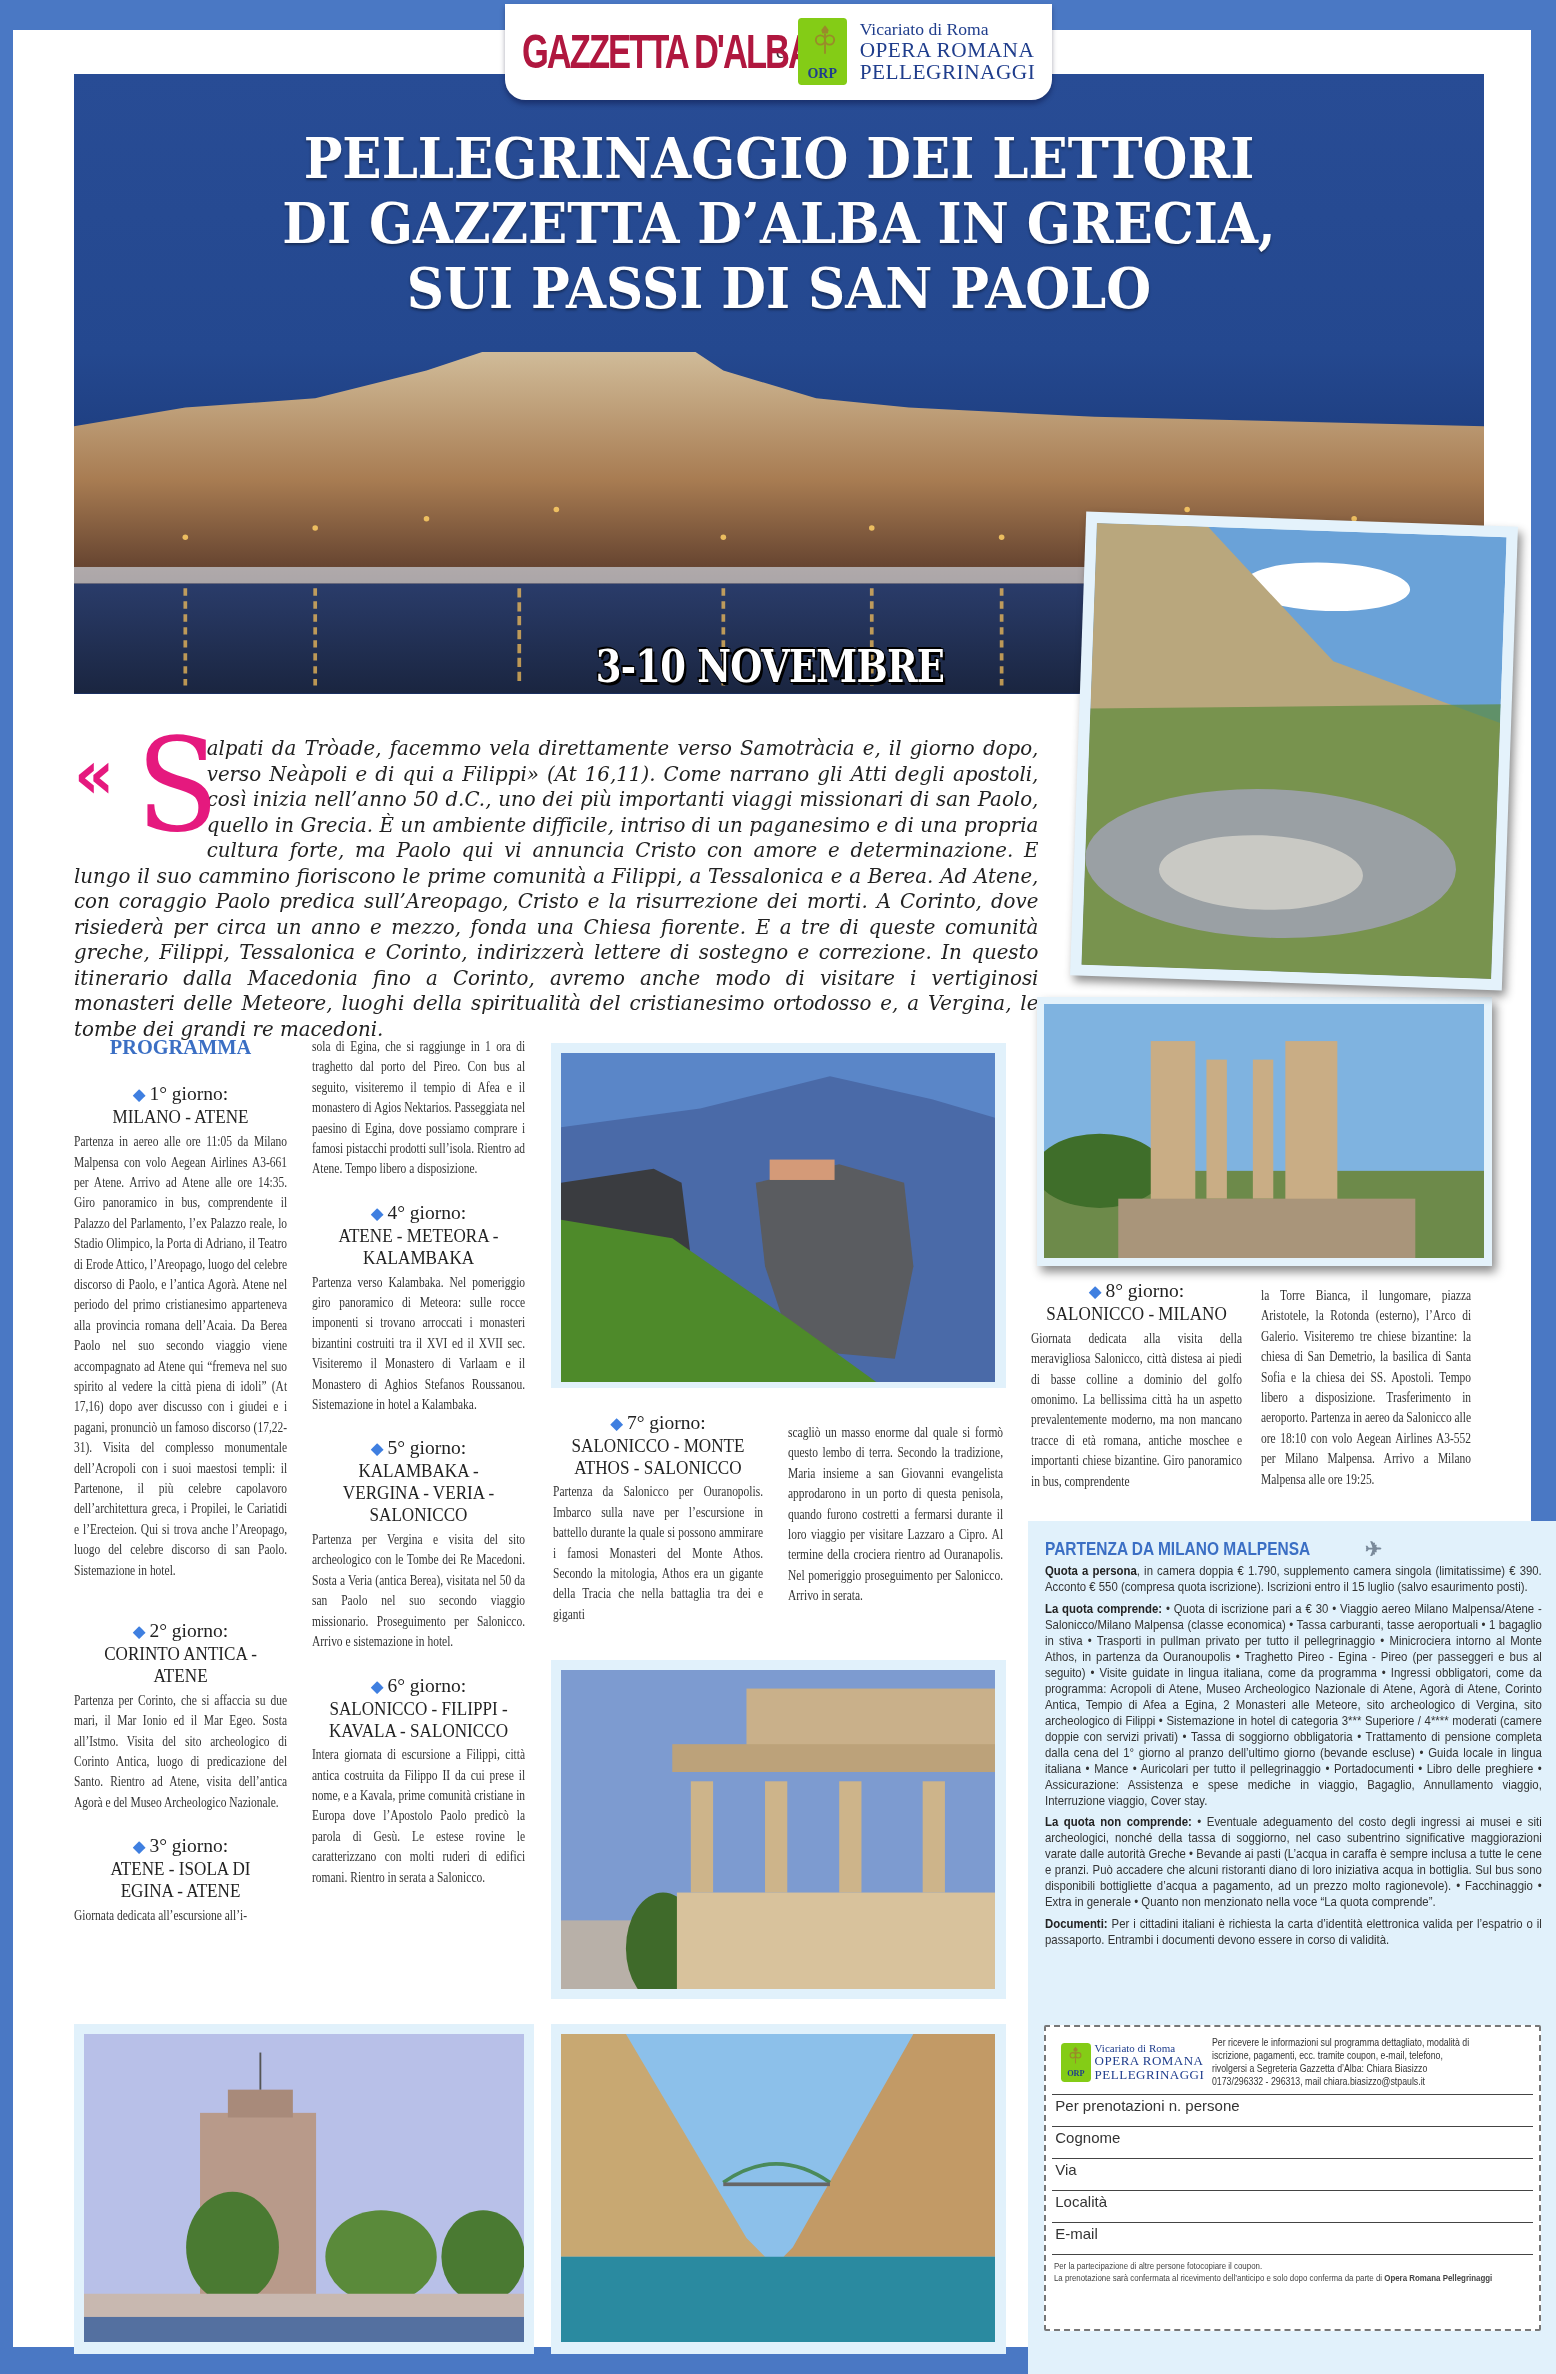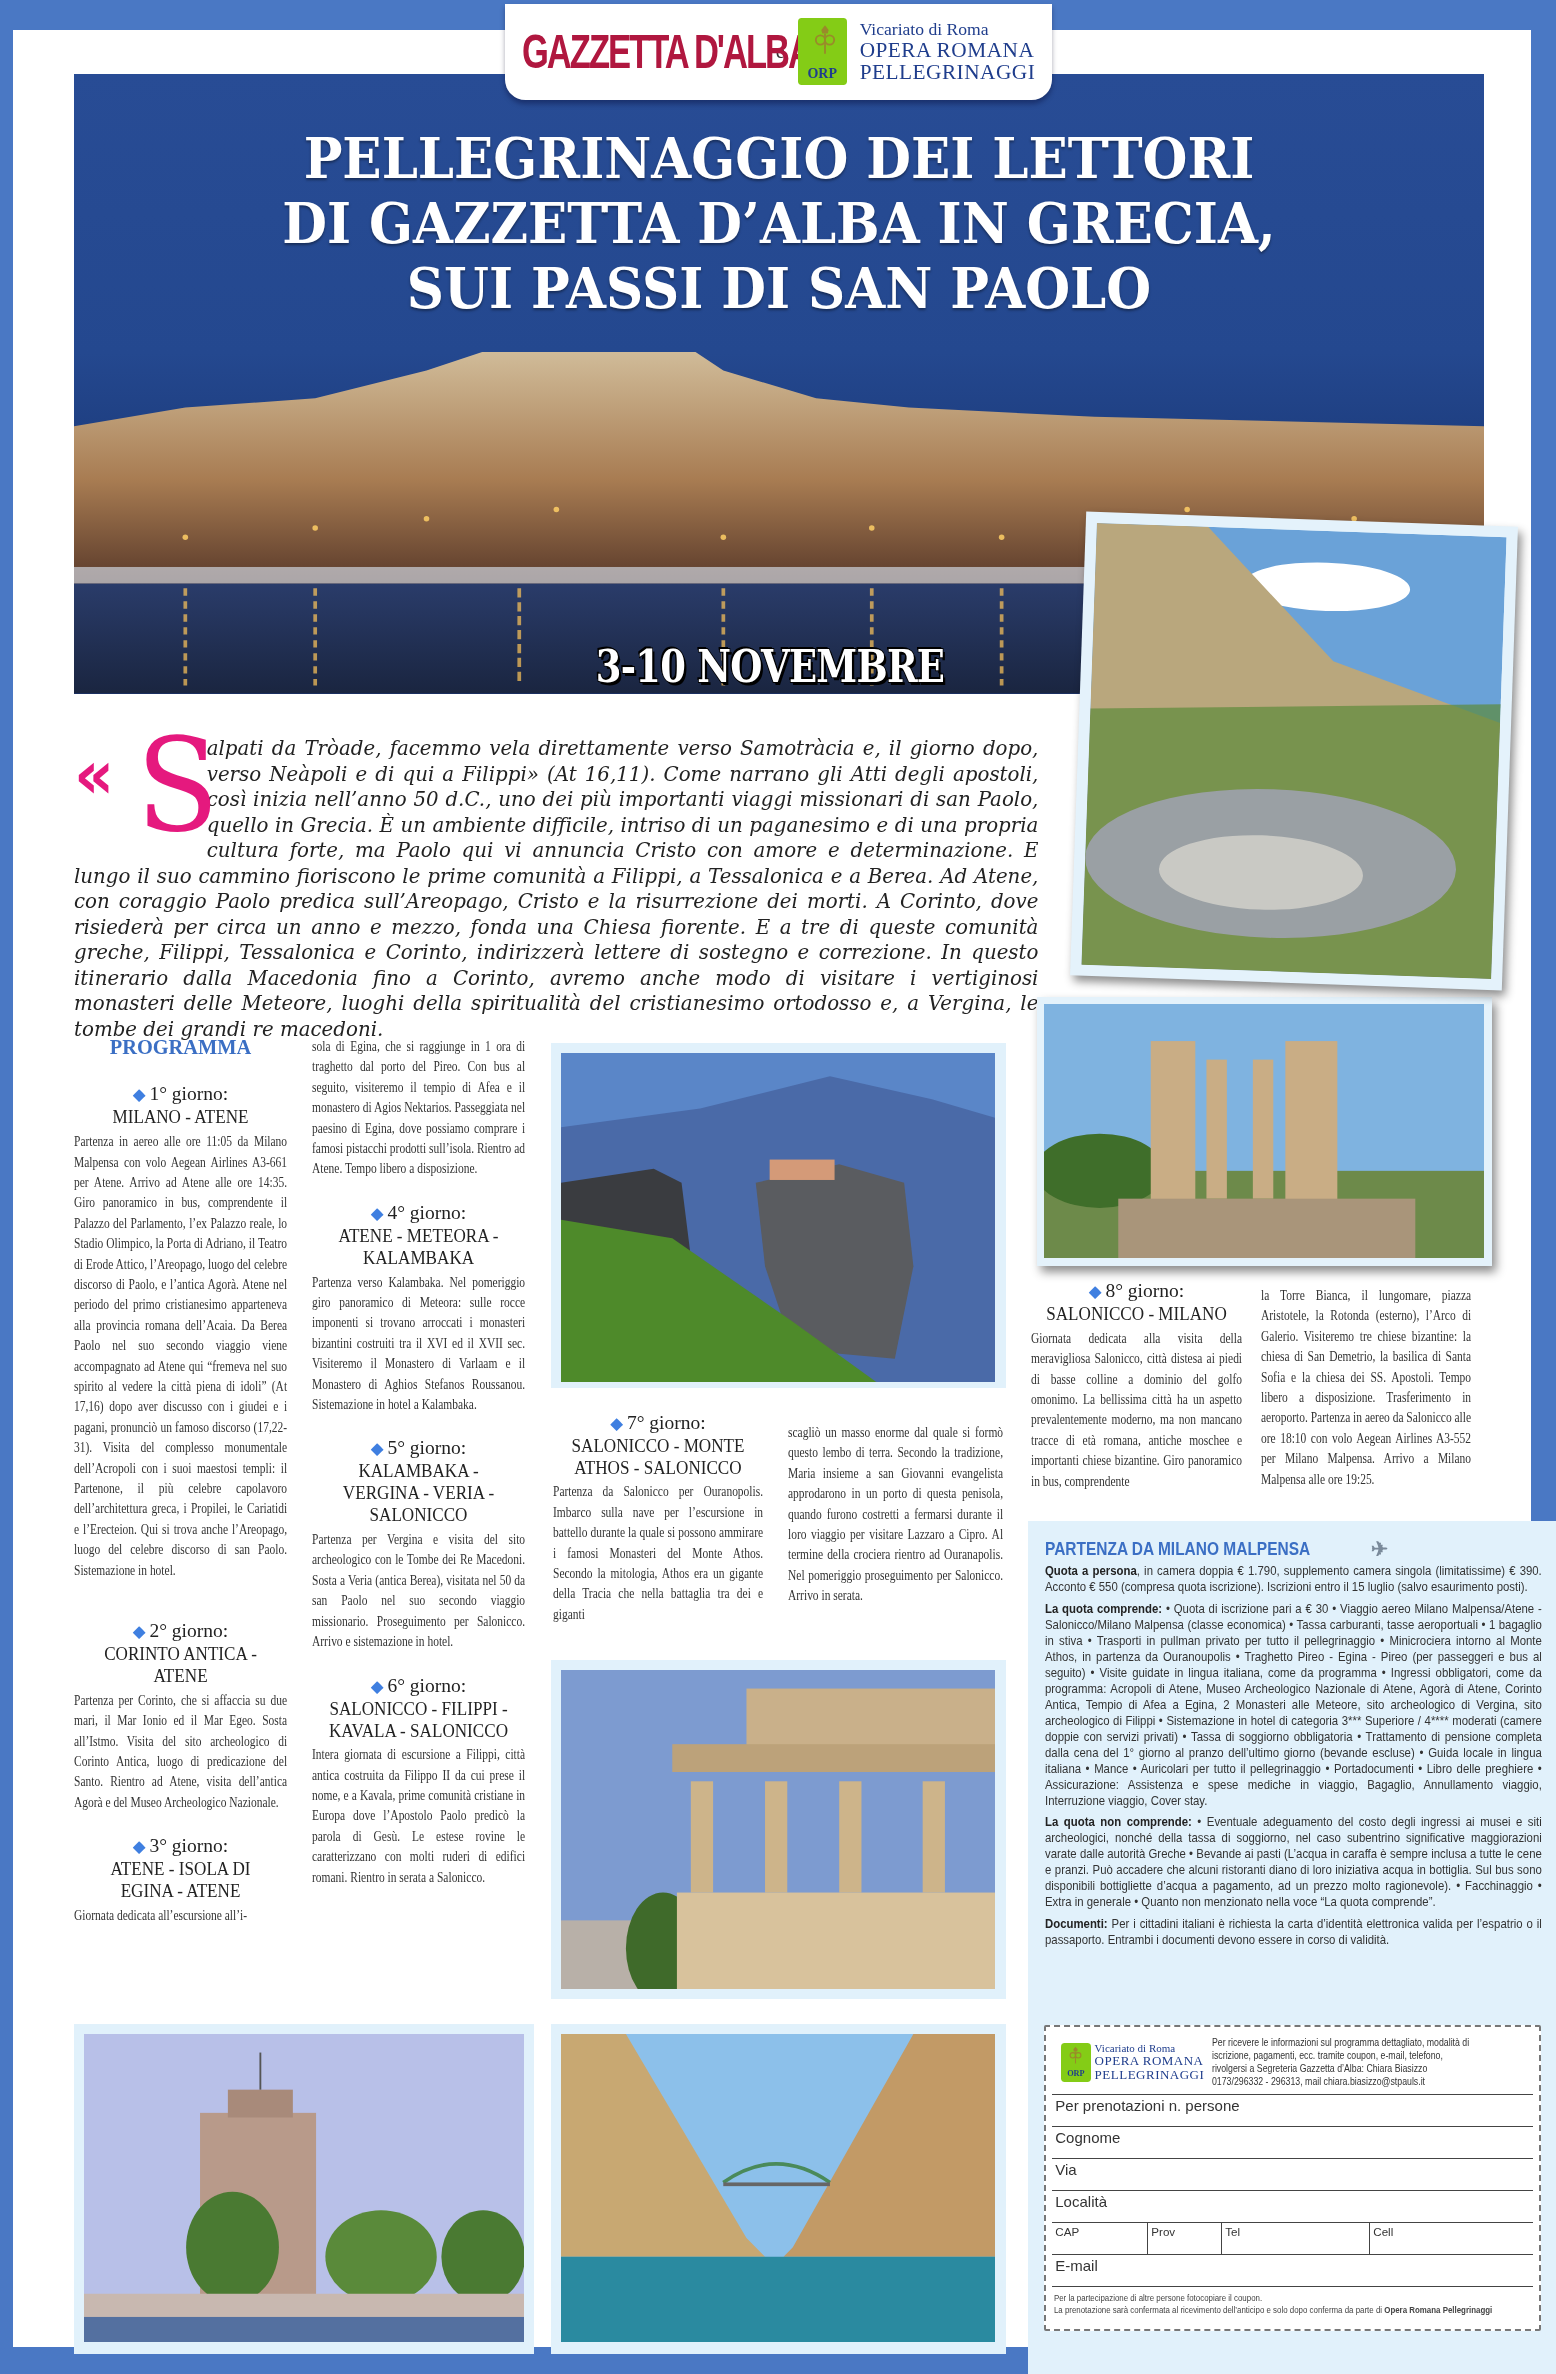--- a/index.html
+++ b/index.html
@@ -39,21 +39,21 @@
   .prog-title { color: #3b6fc4; font-weight: 700; font-size: 20.4px; text-align: center; margin-bottom: 16.7px; }
   .day-head { text-align: center; font-weight: 700; color: #222; margin-top: 26px; margin-bottom: 3.7px; }
   .day-head .num { font-size: 19.5px; line-height: 22px; font-weight: 400; }
   .day-head .num .dia { color: #3f7fe0; font-size: 16.7px; margin-right: 3.7px; }
   .day-head .route { font-size: 18.6px; line-height: 22px; font-weight: 400; transform: scaleX(0.92); }
 
   
   .infobox { position: absolute; left: 1028px; top: 1521px; width: 529px; height: 853px; background: #e1f1fb; }
   .info-inner { position: absolute; left: 16.7px; top: 20.4px; width: 497px; font-family: "Liberation Sans", sans-serif; font-size: 13.4px; line-height: 16px; color: #333; }
   .info-inner .sq { transform: scaleX(0.85); transform-origin: left top; width: 117.6%; }
-  .info-title { color: #3b6fc4; font-weight: 700; font-size: 17.6px; display: flex; align-items: center; gap: 25px; margin-bottom: 5.6px; }
+  .info-title { color: #3b6fc4; font-weight: 700; font-size: 17.6px; display: flex; align-items: center; gap: 19px; margin-bottom: 5.6px; }
   .info-title .plane { color: #7a8a9a; font-size: 20.4px; }
   .info-para { margin-bottom: 5.6px; text-align: justify; }
   .info-para b { color: #222; }
 
   .coupon { position: absolute; left: 1044px; top: 2025px; width: 497px; height: 306px; background: #ffffff; border: 2.8px dashed #777; border-radius: 1.9px; }
   .coupon-head { display: flex; gap: 7.4px; padding: 9.3px 7.4px 5.6px 9.3px; border-bottom: 0.9px solid #444; margin: 0 5.6px; }
   .coupon-logo { display: flex; gap: 3.7px; align-items: center; }
   .orp-badge.small { width: 30px; height: 39px; }
   .orp-badge.small span { font-size: 8.3px; }
   .orp-badge.small .crest { top: 2.8px; left: 8.3px; width: 13px; height: 18.6px; }
@@ -313,25 +313,19 @@
         <div class="l2">OPERA ROMANA</div>
         <div class="l3">PELLEGRINAGGI</div>
       </div>
     </div>
     <div class="coupon-info">Per ricevere le informazioni sul programma dettagliato, modalità di iscrizione, pagamenti, ecc. tramite coupon, e-mail, telefono, rivolgersi a Segreteria Gazzetta d’Alba: Chiara Biasizzo 0173/296332 - 296313, mail chiara.biasizzo@stpauls.it</div>
   </div>
   <div class="coupon-field">Per prenotazioni n. persone</div>
   <div class="coupon-field">Cognome</div>
   <div class="coupon-field">Via</div>
   <div class="coupon-field">Località</div>
-  <div class="coupon-row">
-    <div class="cell" style="width:96px;">CAP</div>
-    <div class="cell" style="width:74px;">Prov</div>
-    <div class="cell" style="width:148px;">Tel</div>
-    <div class="cell">Cell</div>
-  </div>
   <div class="coupon-field">E-mail</div>
   <div class="coupon-note">
     <div>Per la partecipazione di altre persone fotocopiare il coupon.</div>
     <div><span>La prenotazione sarà confermata al ricevimento dell’anticipo e solo dopo conferma da parte di </span><b>Opera Romana Pellegrinaggi</b></div>
   </div>
 </div>
 
 
 </body></html>

